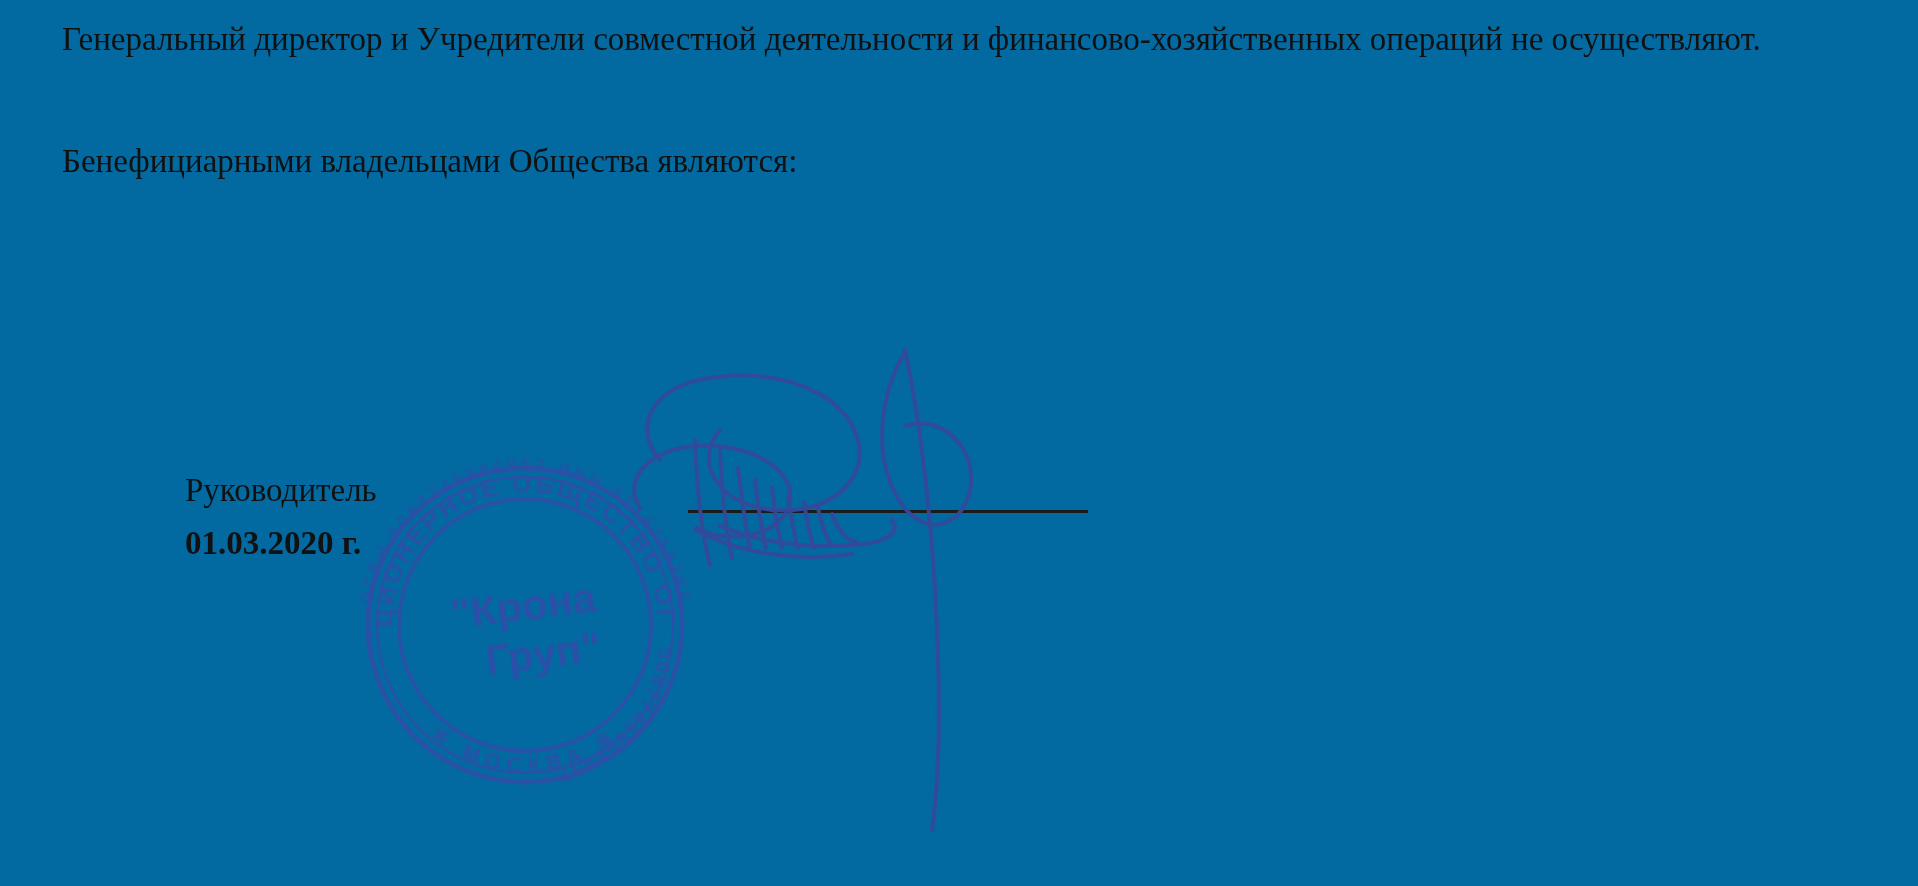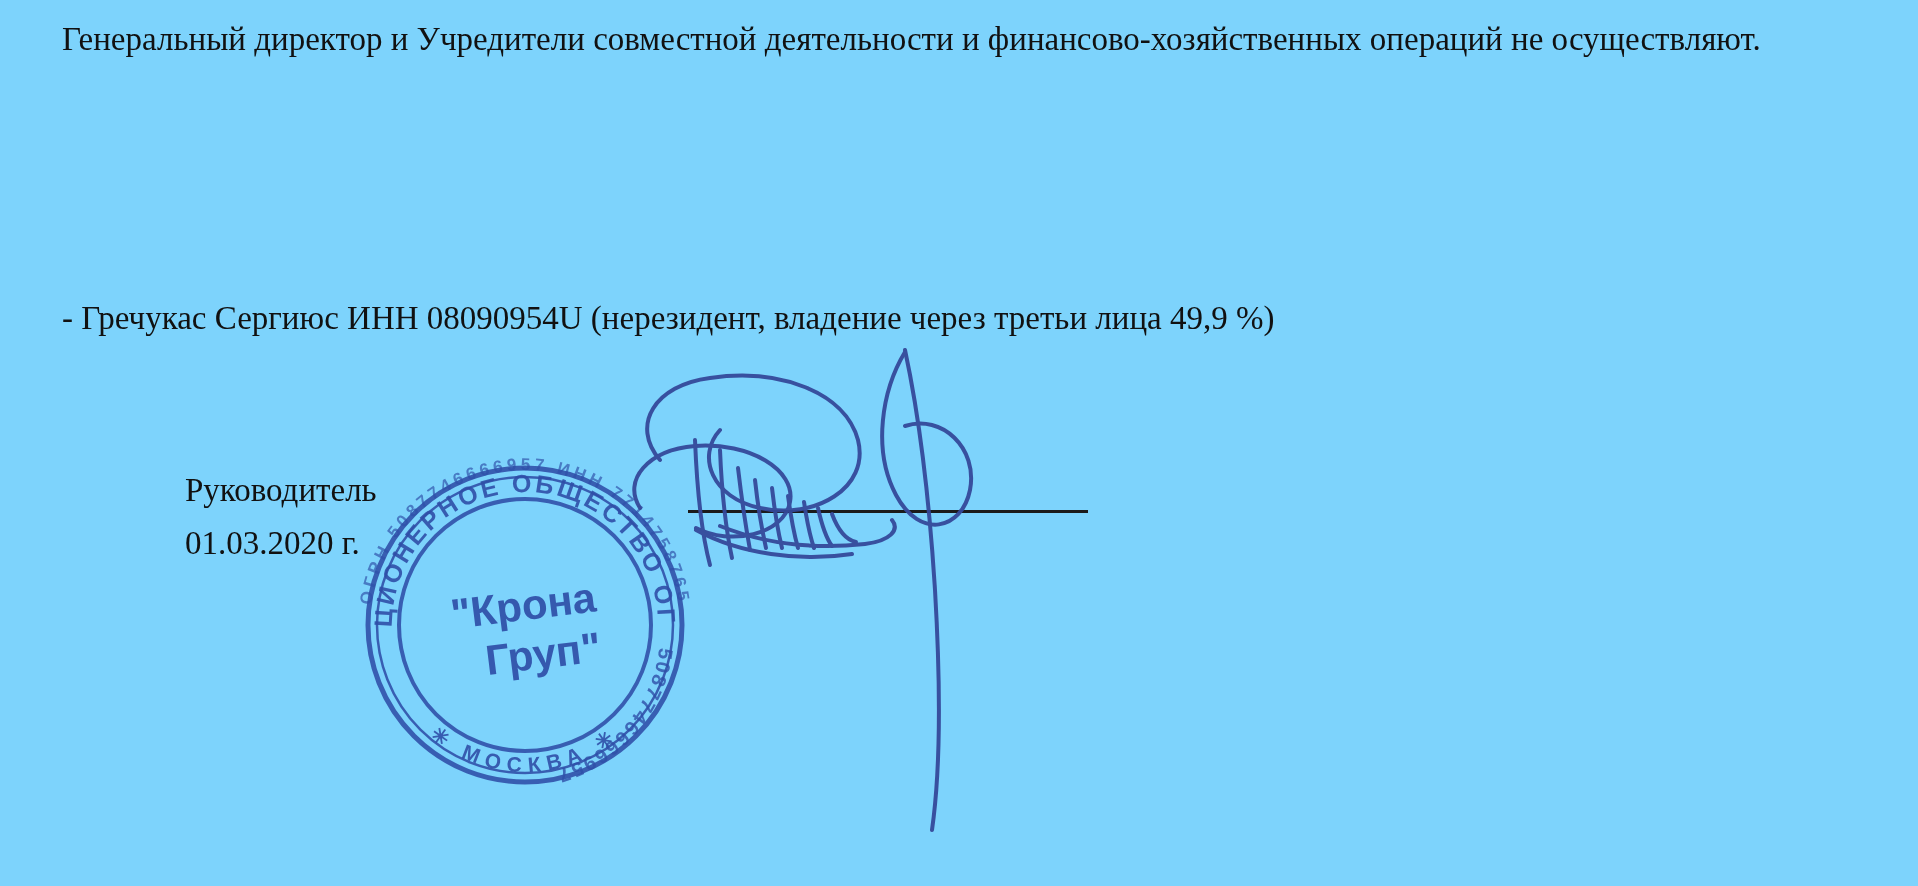--- a/index.html
+++ b/index.html
@@ -11,21 +11,21 @@
     width: 1918px;
     height: 886px;
     overflow: hidden;
     font-family: "Liberation Serif", "DejaVu Serif", serif;
     color: #101010;
   }
   .page {
     position: relative;
     width: 1918px;
     height: 886px;
-    background: #7dd3fc;
+    background: #0369a1;
   }
   .text-block {
     position: absolute;
     font-size: 33px;
     line-height: 1.32;
     color: #111111;
   }
   .para-justify {
     text-align: justify;
     text-justify: inter-word;
@@ -57,20 +57,21 @@
     font-size: 33px;
     color: #111111;
     text-align: center;
   }
   .sign-date {
     position: absolute;
     left: 185px;
     top: 525px;
     font-size: 33px;
     color: #111111;
+    font-weight: bold;
   }
   .sign-name {
     position: absolute;
     left: 1296px;
     top: 472px;
     font-size: 33px;
     color: #111111;
   }
   .sign-line {
     position: absolute;
@@ -110,23 +111,23 @@
     fill: #2f4fa8;
   }
 </style>
 </head>
 <body>
 
 <div class="page">
 
   <div class="text-block para-justify" id="p1">Генеральный директор и Учредители совместной деятельности и финансово-хозяйственных операций не осуществляют.</div>
 
+  <div class="text-block" id="p2">Бенефициарными владельцами Общества являются:</div>
 
 
-  <div class="text-block" id="p4">- Гречукас Сергиюс ИНН 08090954U (нерезидент, владение через третьи лица 49,9 %)</div>
 
   <div class="sign-label">Руководитель</div>
 
   <div class="sign-date">01.03.2020 г.</div>
 
 
   <div class="sign-line"></div>
 
   <div class="stamp">
     <svg width="390" height="350" viewBox="0 0 390 350" xmlns="http://www.w3.org/2000/svg">

